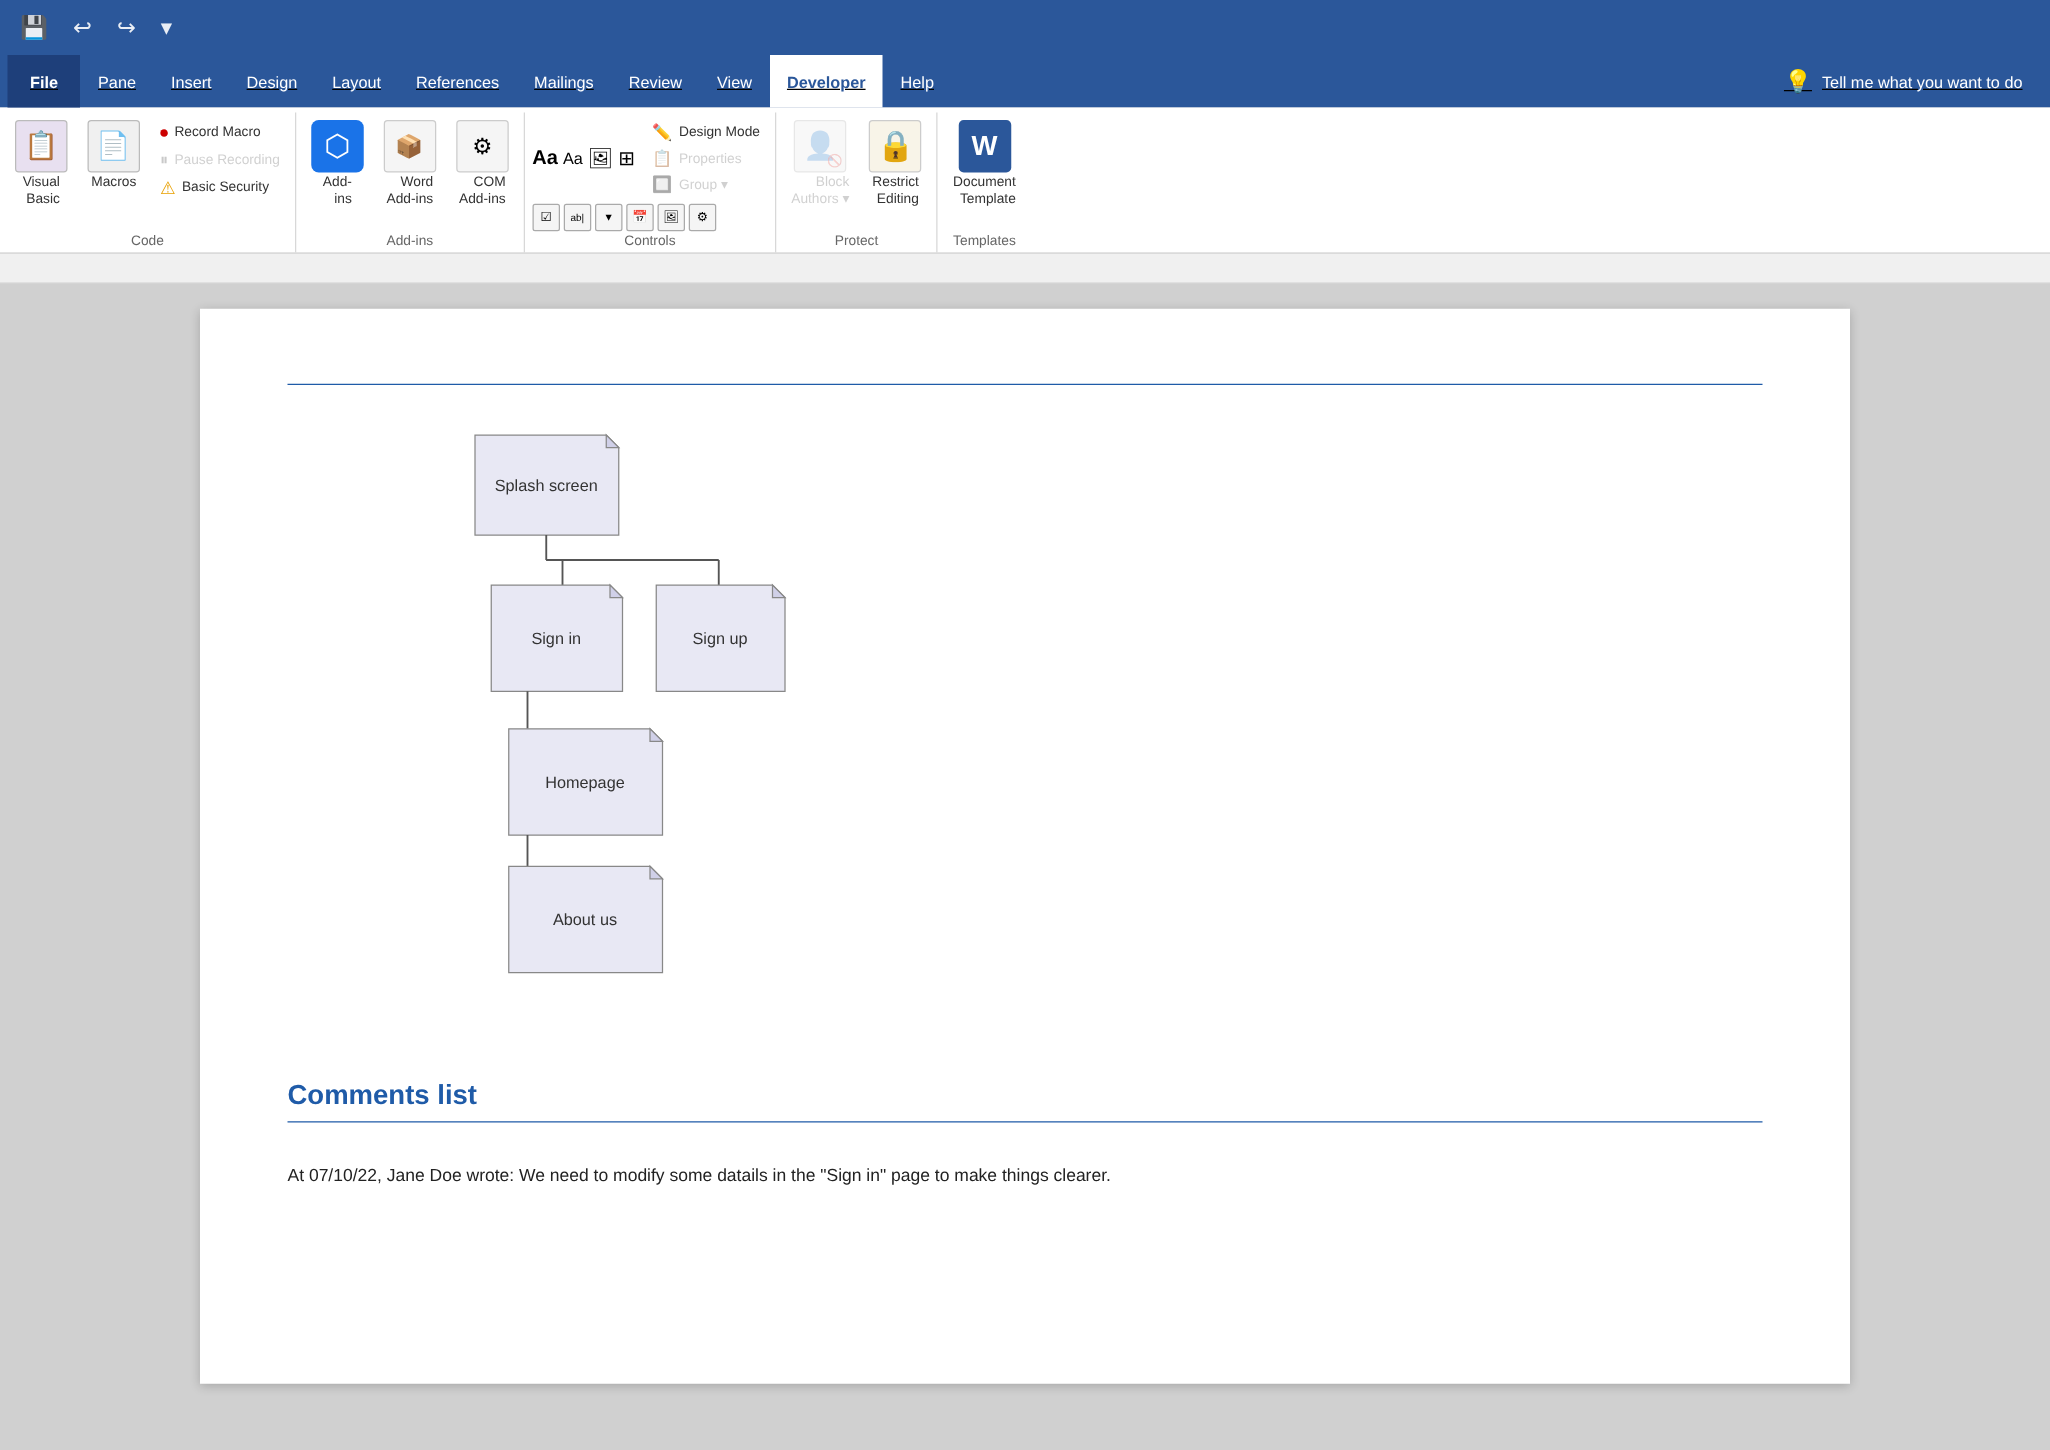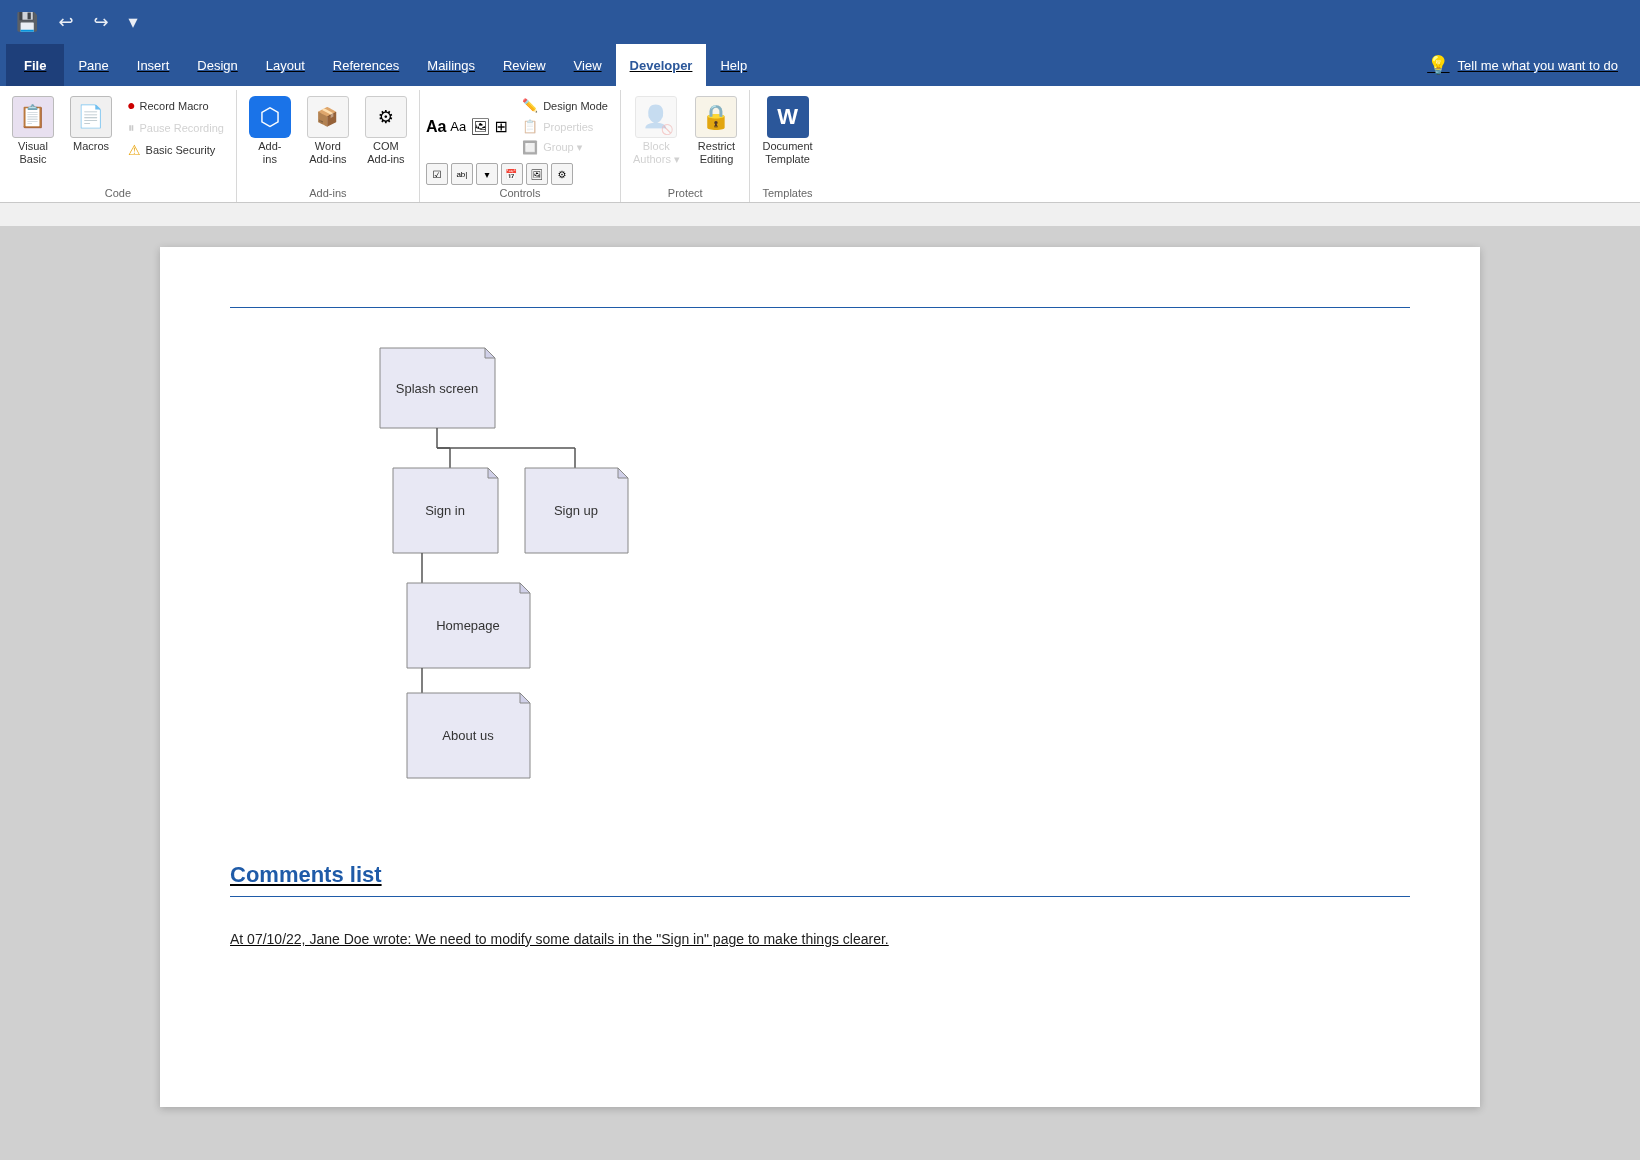--- a/index.html
+++ b/index.html
@@ -82,21 +82,21 @@
       display: flex;
       flex-direction: column;
       align-items: center;
       justify-content: flex-start;
       padding: 4px 6px;
       cursor: pointer;
       border-radius: 3px;
       min-width: 45px;
       gap: 2px;
     }
-    .ribbon-btn .label { font-size: 11px; text-align: center; color: #333; line-height: 1.2; }
+    .ribbon-btn .label { font-size: 11px; text-align: right; color: #333; line-height: 1.2; }
     .ribbon-btn-small {
       display: flex;
       flex-direction: row;
       align-items: center;
       padding: 2px 6px;
       cursor: pointer;
       border-radius: 3px;
       gap: 5px;
       width: 100%;
     }
@@ -171,21 +171,21 @@
       fill: #333;
       font-family: 'Segoe UI', Arial, sans-serif;
     }
     .connector {
       stroke: #555;
       stroke-width: 1.5;
       fill: none;
     }
 
     
-    .comments-section { margin-top: 18px; text-decoration: underline; }
+    .comments-section { margin-top: 18px; }
     .comment-text {
       font-size: 14px;
       color: #222;
       line-height: 1.8;
     }
     .disabled { opacity: 0.45; }
     .warn-icon { color: #e8a000; font-size: 13px; }
 
     
     .word-icon-big {

